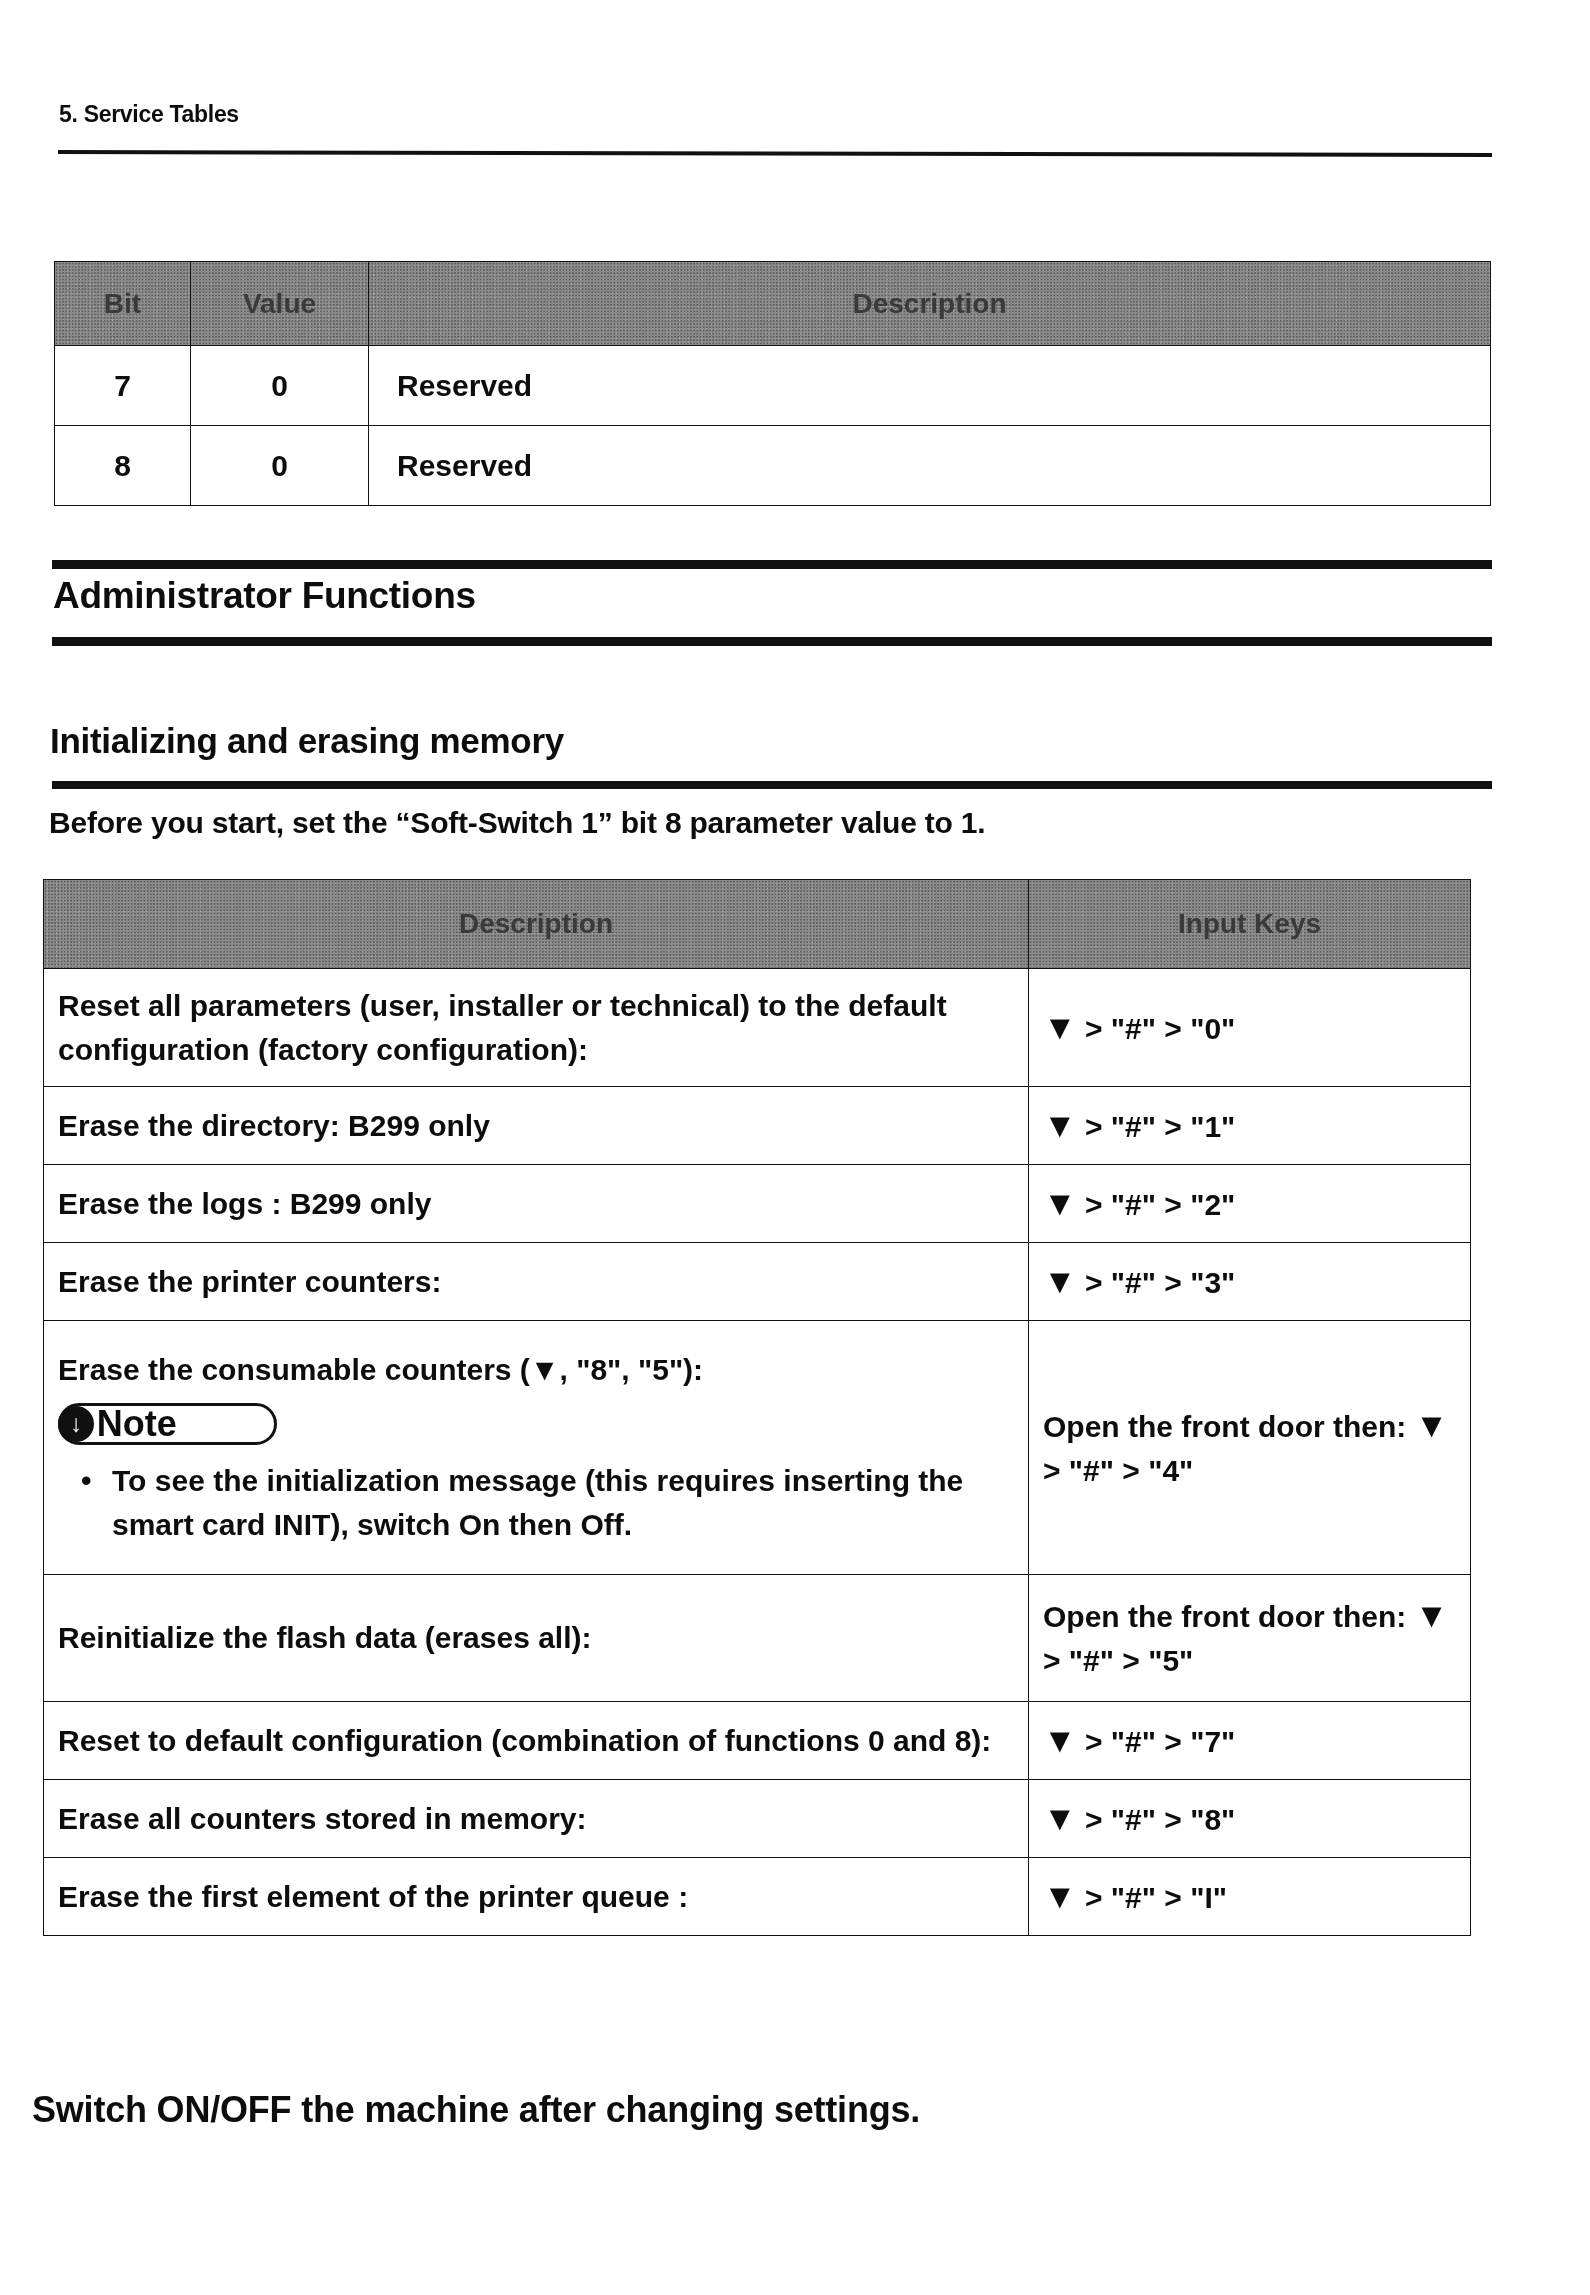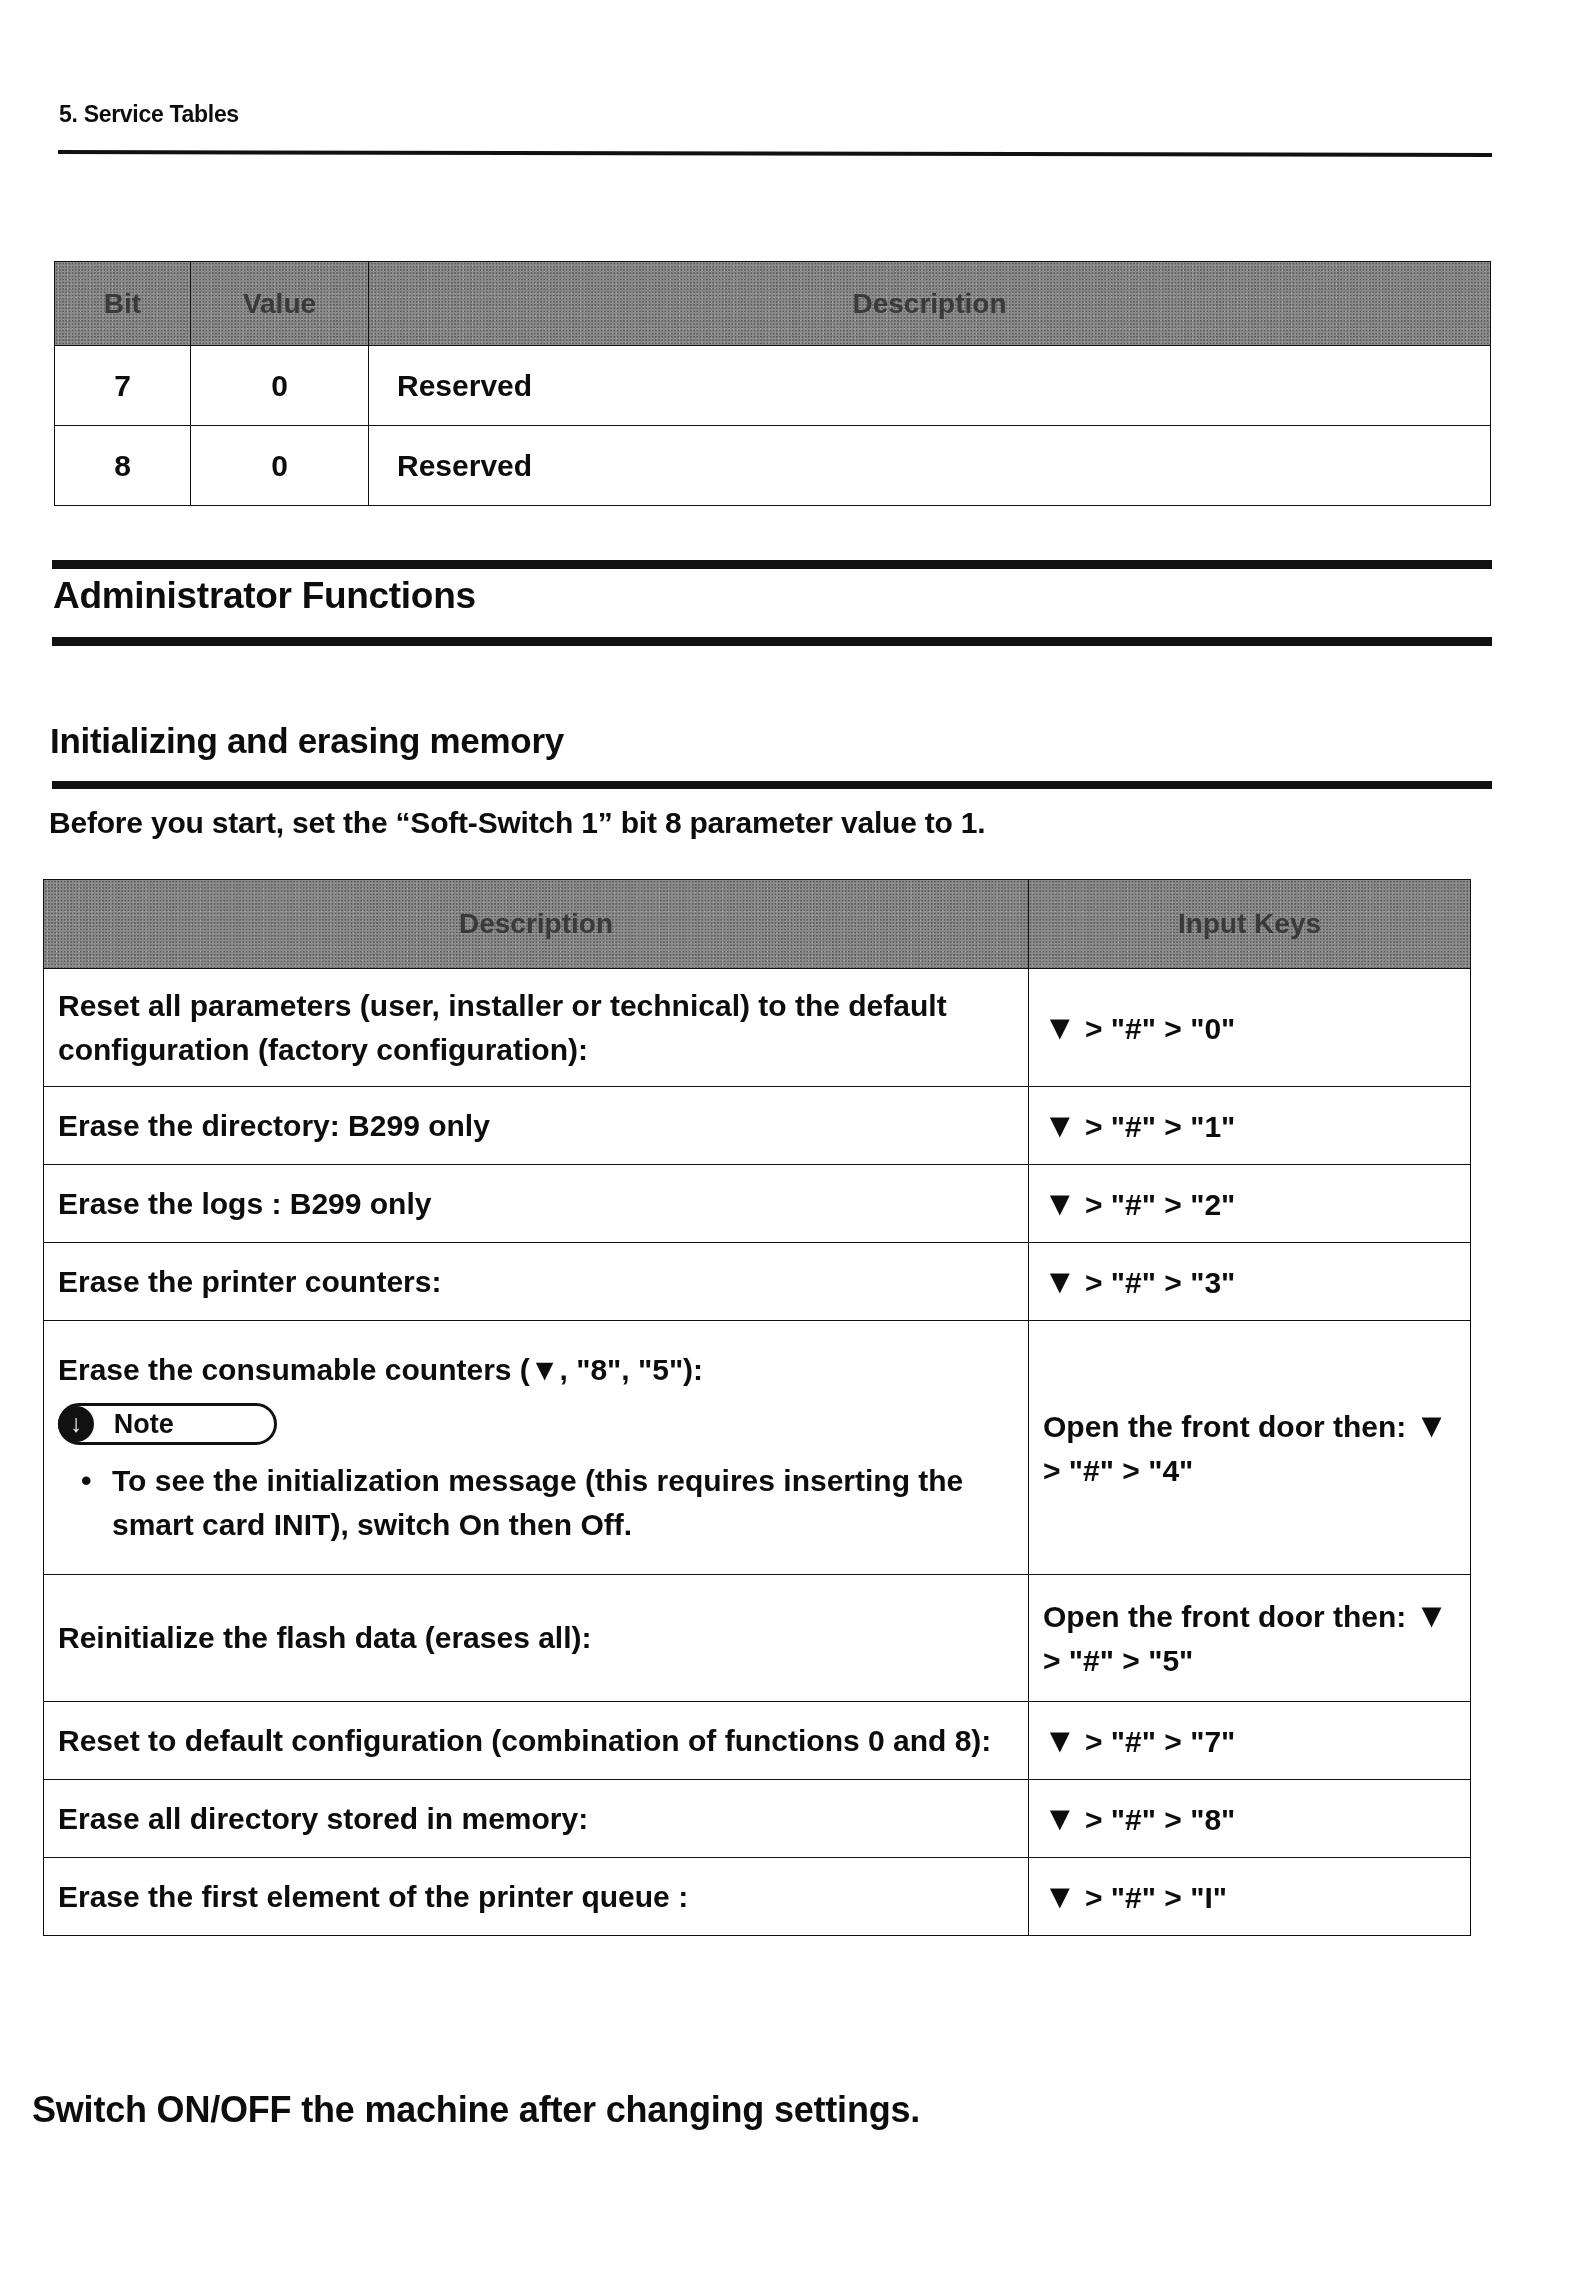--- a/index.html
+++ b/index.html
@@ -70,21 +70,21 @@
   .note-badge {
     display: inline-flex; align-items: center;
     border: 3.2px solid #111; border-radius: 26px;
     width: 213px; height: 36px; margin: 11.6px 0 14px 0;
   }
   .note-icon {
     width: 36px; height: 36px; border-radius: 50%; background: #111; color: #fff;
     display: inline-flex; align-items: center; justify-content: center;
     font-size: 24.5px; margin-left: -3.2px;
   }
-  .note-label { font-size: 27px; font-weight: bold; margin-left: 20px; }
+  .note-label { font-size: 36px; font-weight: bold; margin-left: 3px; }
   .bullet { display: flex; margin-left: 23px; }
   .bullet .dot { width: 31px; flex: none; }
 
   .outro {
     position: absolute; left: 32px; top: 2089px;
     font-size: 36px; font-weight: bold; letter-spacing: -0.2px;
   }
 </style>
 </head>
 <body>
@@ -159,21 +159,21 @@
   </tr>
   <tr class="r6">
     <td>Reinitialize the flash data (erases all):</td>
     <td class="keys"><span>Open the front door then: </span><span class="tri">▼</span> <span>&gt; "#" &gt; "5"</span></td>
   </tr>
   <tr class="rs">
     <td>Reset to default configuration (combination of functions 0 and 8):</td>
     <td class="keys"><span class="tri">▼</span> <span>&gt; "#" &gt; "7"</span></td>
   </tr>
   <tr class="rs">
-    <td>Erase all directory stored in memory:</td>
+    <td>Erase all counters stored in memory:</td>
     <td class="keys"><span class="tri">▼</span> <span>&gt; "#" &gt; "8"</span></td>
   </tr>
   <tr class="rs">
     <td>Erase the first element of the printer queue :</td>
     <td class="keys"><span class="tri">▼</span> <span>&gt; "#" &gt; "I"</span></td>
   </tr>
 </tbody>
   </table>
 
 <div class="outro">Switch ON/OFF the machine after changing settings.</div>

